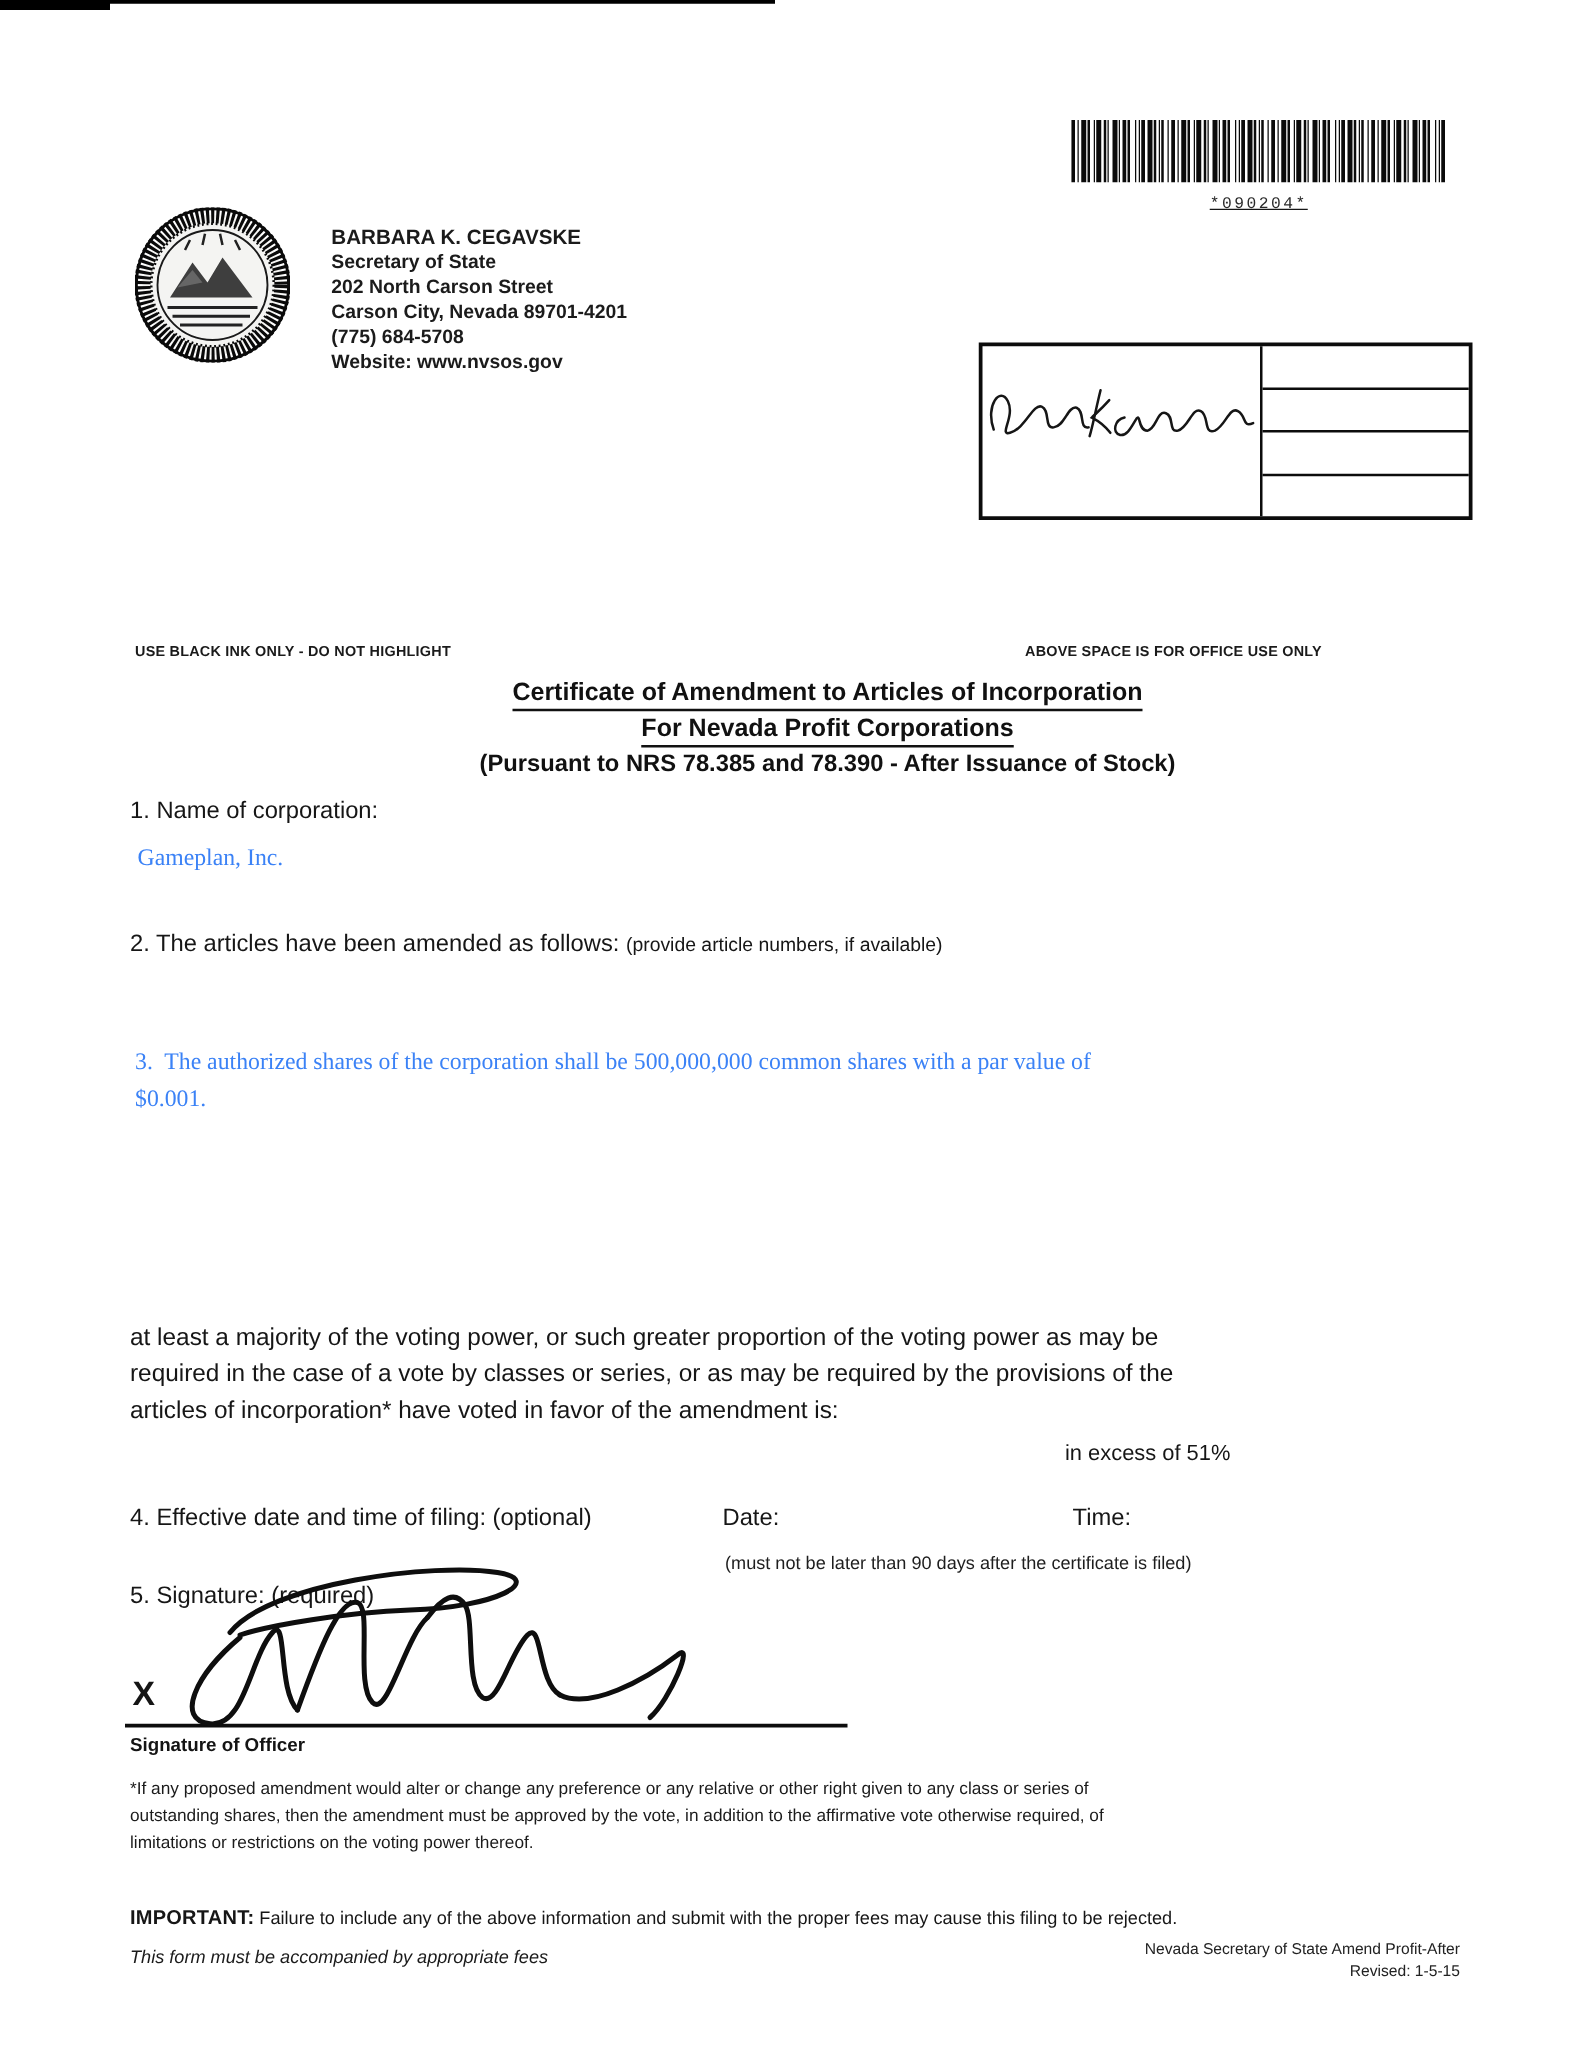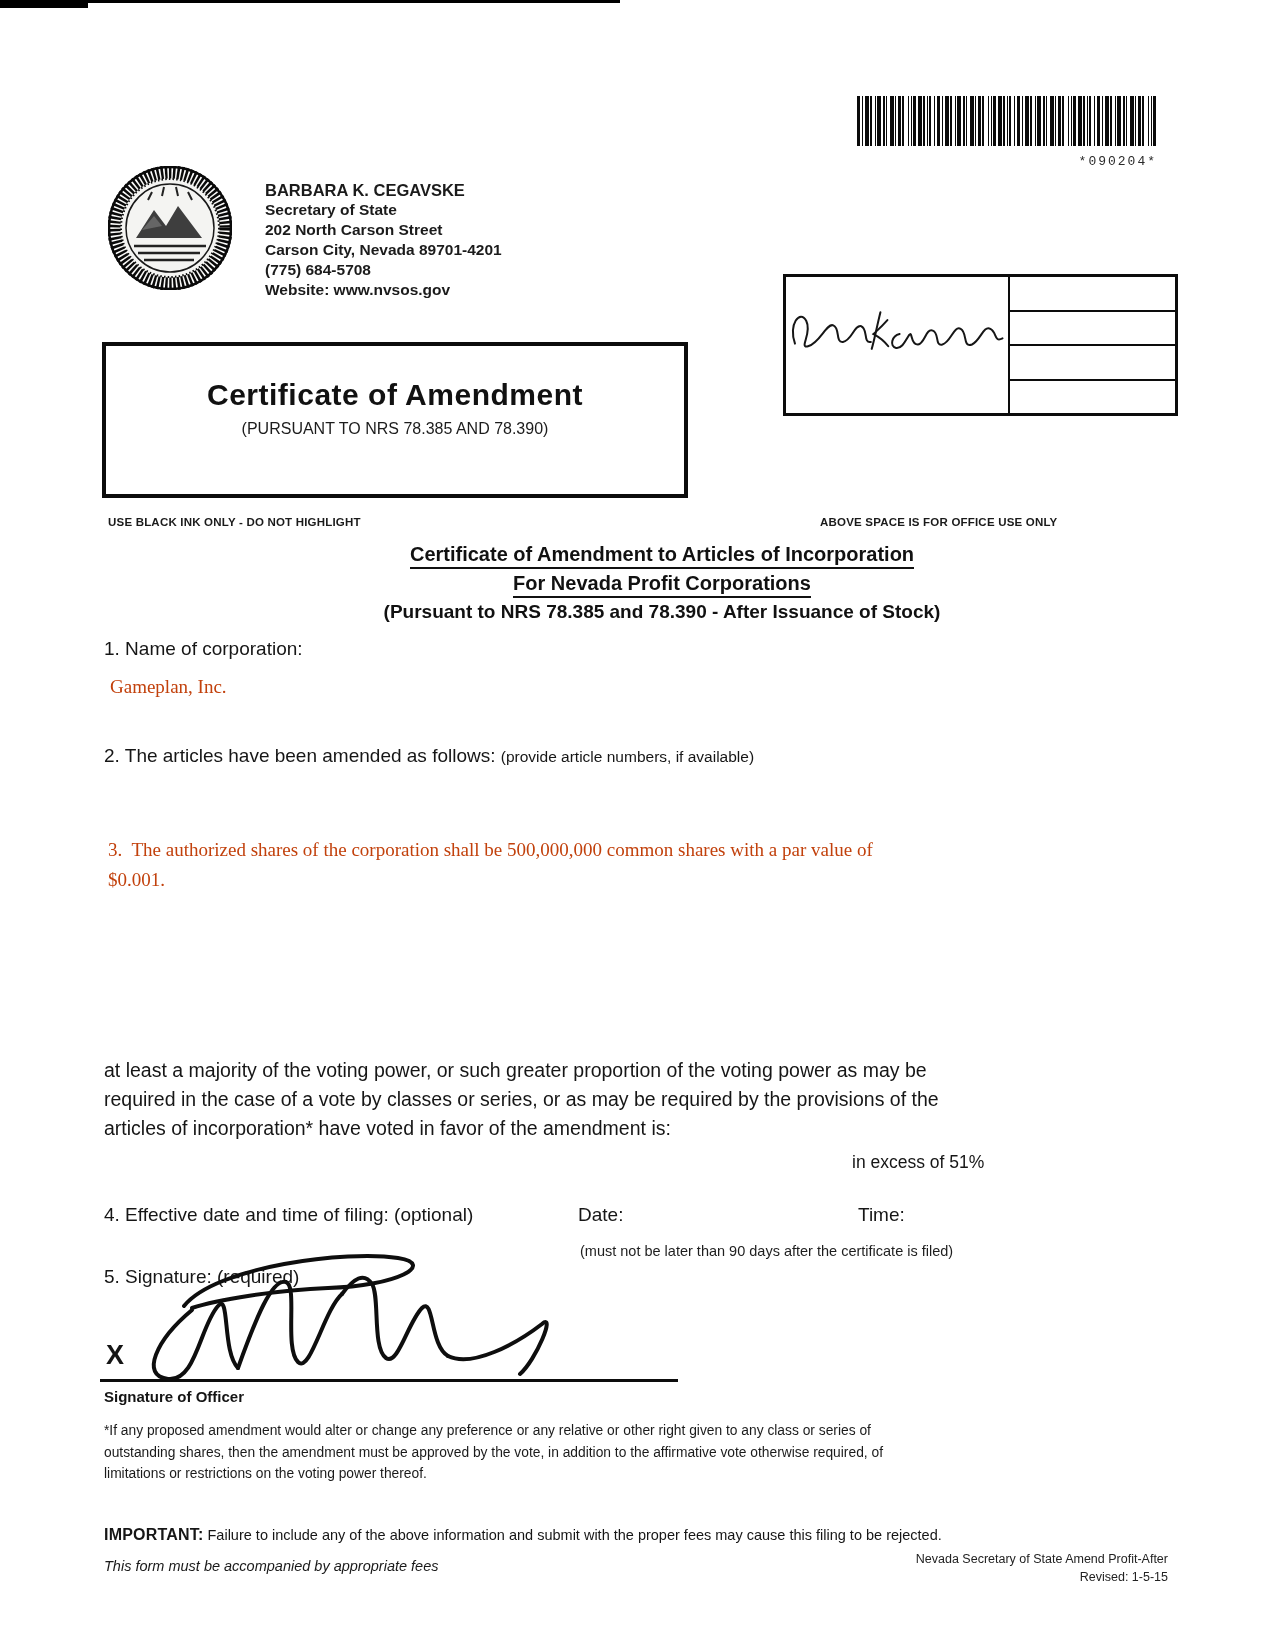--- a/index.html
+++ b/index.html
@@ -6,21 +6,21 @@
   .page{
     position:relative; width:1275px; height:1648px; background:#ffffff;
     font-family:"Liberation Sans", sans-serif; color:#151515; overflow:hidden;
     margin:0 auto;
   }
   .abs{position:absolute;}
   
   .artifact-corner{left:0;top:0;width:88px;height:8px;background:#000;}
   .artifact-line{left:88px;top:0;width:532px;height:3px;background:#000;}
   
-  .barcode-wrap{left:857px;top:96px;width:300px;text-align:right;}
+  .barcode-wrap{left:857px;top:96px;width:300px;text-align:center;text-decoration:underline;}
   .barcode-text{font-size:13px;letter-spacing:2px;margin-top:4px;color:#2a2a2a;font-family:"Liberation Mono",monospace;}
   
   .seal{left:108px;top:166px;}
   
   .hdr{left:265px;top:180px;line-height:20px;}
   .hdr div{font-weight:bold;font-size:15.5px;color:#1b1b1b;}
   .hdr .hdr-name{font-size:16.5px;}
   
   .office-box{left:783px;top:274px;width:389px;height:136px;border:3px solid #0c0c0c;display:flex;background:#fff;}
   .office-left{width:222px;border-right:2px solid #0c0c0c;position:relative;}
@@ -36,21 +36,21 @@
   .cap-left{left:108px;top:516px;}
   .cap-right{left:820px;top:516px;}
   
   .ft{left:49px;width:1226px;text-align:center;font-weight:bold;color:#111;}
   .ft-l1{top:543px;font-size:20px;}
   .ft-l2{top:572px;font-size:20px;}
   .ft-l3{top:601px;font-size:19px;}
   .uline{display:inline-block;border-bottom:2.5px solid #111;padding-bottom:1px;}
   
   .lbl{font-size:19px;color:#161616;}
-  .serif{font-family:"Liberation Serif", serif;font-size:19px;color:#c2410c;white-space:pre-wrap;}
+  .serif{font-family:"Liberation Serif", serif;font-size:19px;color:#3b82f6;white-space:pre-wrap;}
   .item1-lbl{left:104px;top:638px;}
   .item1-val{left:110px;top:676px;}
   .item2-lbl{left:104px;top:745px;}
   .hint{font-size:15.5px;}
   .typed{left:108px;top:835px;line-height:30px;}
   .item3{left:104px;top:1056px;line-height:29px;font-size:19.5px;color:#161616;}
   .item3-val{left:852px;top:1152px;font-size:17.5px;color:#161616;}
   .item4-lbl{left:104px;top:1204px;}
   .item4-date{left:578px;top:1204px;}
   .item4-time{left:858px;top:1204px;}
@@ -115,24 +115,20 @@
       </svg>
     </div>
     <div class="office-right">
       <div class="office-row"></div>
       <div class="office-row"></div>
       <div class="office-row"></div>
       <div class="office-row"></div>
     </div>
   </div>
 
-  <div class="abs title-box">
-    <div class="t1">Certificate of Amendment</div>
-    <div class="t2">(PURSUANT TO NRS 78.385 AND 78.390)</div>
-  </div>
 
   <div class="abs cap cap-left">USE BLACK INK ONLY - DO NOT HIGHLIGHT</div>
   <div class="abs cap cap-right">ABOVE SPACE IS FOR OFFICE USE ONLY</div>
 
   <div class="abs ft ft-l1">
     <span class="uline">Certificate of Amendment to Articles of Incorporation</span>
   </div>
   <div class="abs ft ft-l2">
     <span class="uline">For Nevada Profit Corporations</span>
   </div>

